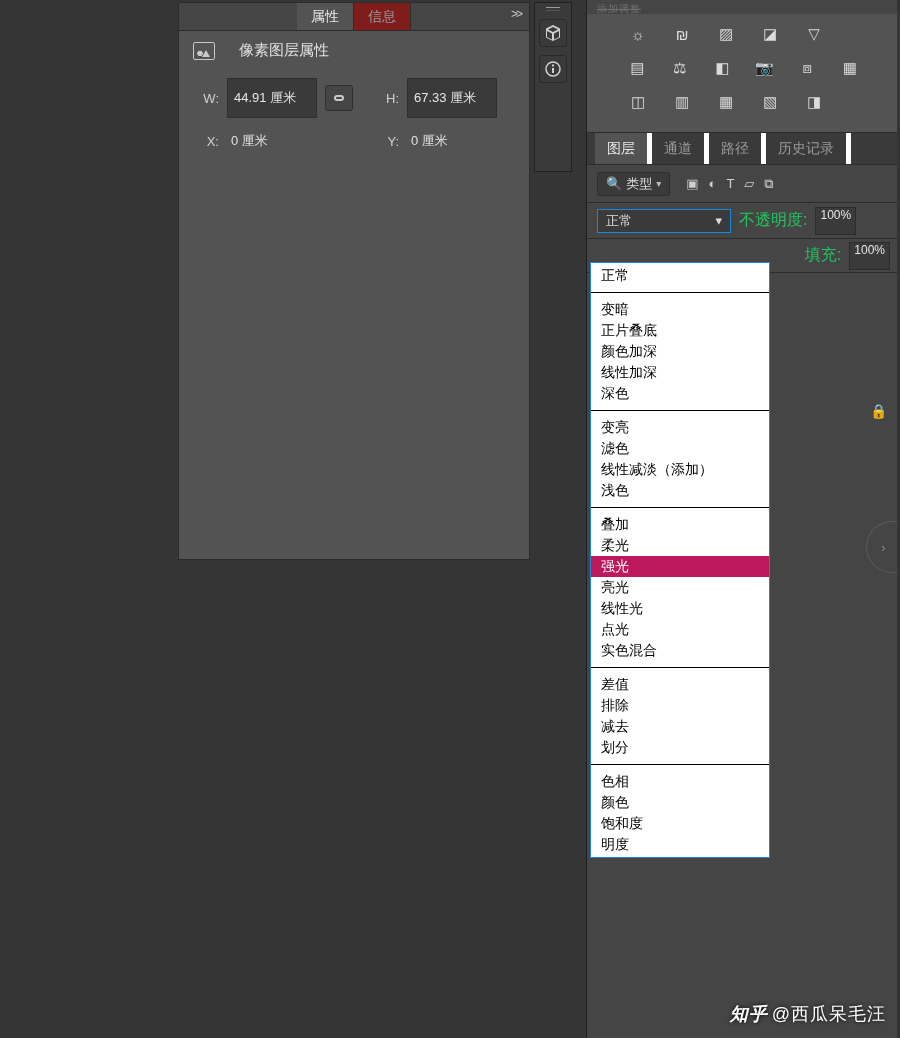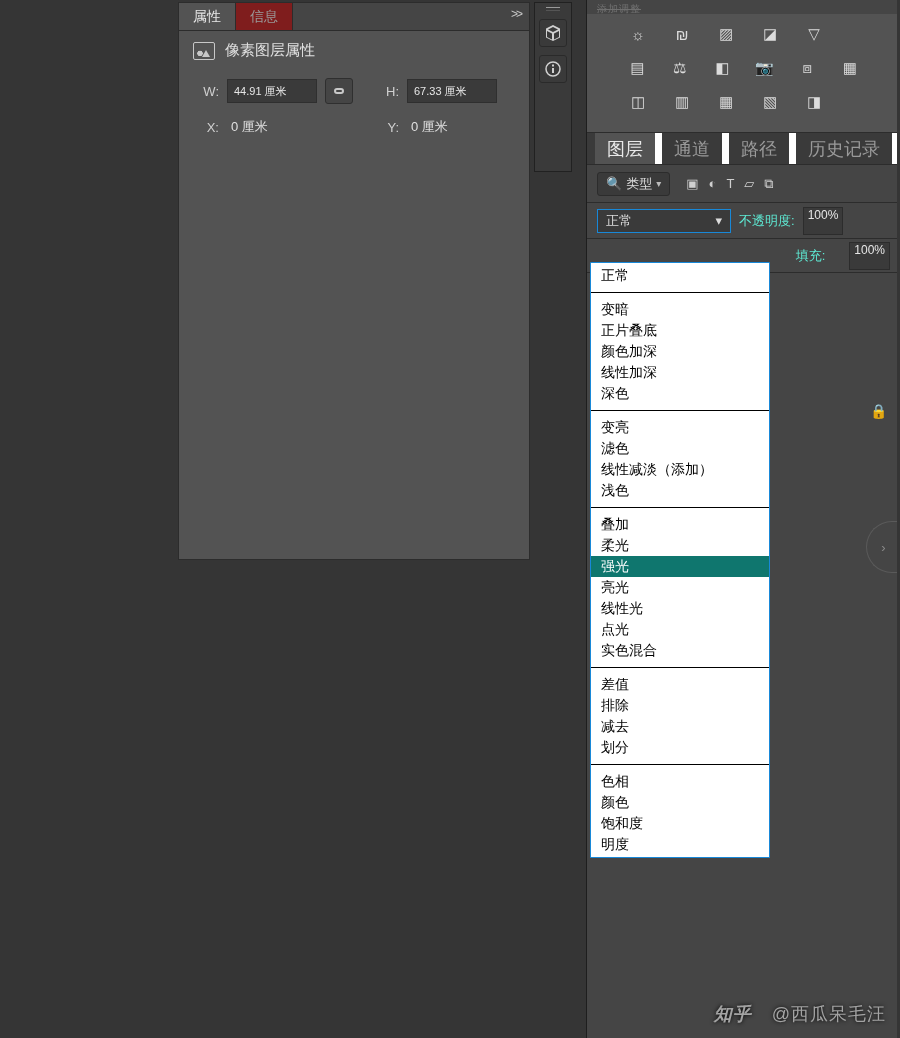--- a/index.html
+++ b/index.html
@@ -20,39 +20,40 @@
     background: #535353;
     border: 1px solid #2c2c2c;
     display: flex; flex-direction: column;
   }
   .props-tabs {
     height: 28px;
     background: #454545;
     display: flex; align-items: stretch;
     border-bottom: 1px solid #2c2c2c;
     position: relative;
+    justify-content: center;
   }
   .props-tab {
     padding: 0 14px;
     display: flex; align-items: center;
     font-size: 14px;
     color: #d8d8d8;
     border-right: 1px solid #2c2c2c;
     cursor: pointer;
   }
   .props-tab.active { background: #535353; color: #e8e8e8; }
   .props-tab.inactive { background: #7f1d1d; color: #9a9a9a; }
   .props-collapse {
     position: absolute; right: 8px; top: 4px;
     font-size: 12px; color: #c8c8c8; letter-spacing: -2px;
     cursor: pointer;
   }
   .props-body { padding: 10px 14px 10px 14px; }
   .props-title-row {
-    display: flex; align-items: center; gap: 10px;
+    display: flex; align-items: center; gap: 24px;
     margin-bottom: 18px;
   }
   .pixel-icon {
     width: 22px; height: 18px;
     border: 1px solid #c8c8c8; border-radius: 2px;
     background-image: radial-gradient(circle at 30% 65%, #c8c8c8 2.5px, transparent 3px);
     position: relative;
   }
   .pixel-icon::after {
     content:""; position:absolute; left:8px; bottom:2px; width:0; height:0;
@@ -62,22 +63,22 @@
   .props-title { font-size: 15px; color: #e0e0e0; }
   .dim-grid {
     display: grid;
     grid-template-columns: 26px 90px 40px 26px 90px;
     row-gap: 14px; column-gap: 8px;
     align-items: center;
   }
   .dim-lbl { text-align: right; color: #d0d0d0; }
   .dim-input {
     background: #3a3a3a; border: 1px solid #2f2f2f;
-    height: 24px; color: #e6e6e6; padding: 0 6px;
-    font-size: 11px;
+    height: 40px; color: #e6e6e6; padding: 0 6px;
+    font-size: 13px;
   }
   .link-btn {
     width: 28px; height: 26px;
     background: #454545; border: 1px solid #2f2f2f; border-radius: 3px;
     display:flex; align-items:center; justify-content:center;
     color:#c8c8c8; cursor:pointer;
   }
   .dim-static {
     color:#e0e0e0; padding-left:4px;
   }
@@ -132,22 +133,22 @@
   
   .layers-tabs {
     height: 32px;
     background:#3a3a3a;
     border-bottom:1px solid #2c2c2c;
     display:flex; align-items:stretch;
     padding-left:8px;
   }
   .ltab {
     padding: 0 12px; display:flex; align-items:center;
-    font-size:18px; color:#9a9a9a;
-    border-right:7px solid #ffffff;
+    font-size:14px; color:#9a9a9a;
+    border-right:5px solid #ffffff;
     cursor:pointer;
   }
   .ltab.active { background:#535353; color:#e8e8e8; }
 
   
   .filter-row {
     height: 38px; background:#454545; border-bottom:1px solid #2c2c2c;
     display:flex; align-items:center; padding:0 10px; gap:10px;
   }
   .kind-dd {
@@ -164,32 +165,32 @@
   .blend-row {
     height: 36px; background:#454545; border-bottom:1px solid #2c2c2c;
     display:flex; align-items:center; padding:0 10px; gap:8px;
   }
   .blend-dd {
     width:134px; height:24px;
     background:#3a3a3a; border:1px solid #1888d8;
     display:flex; align-items:center; justify-content:space-between;
     padding:0 8px; color:#dcdcdc; cursor:pointer;
   }
-  .op-lbl { color:#5eead4; font-size:13px; }
+  .op-lbl { color:#22c55e; font-size:16px; }
   .op-val {
     background:#3a3a3a; border:1px solid #2c2c2c;
     height:28px; padding:0 4px; color:#e6e6e6; font-size:12px;
     min-width:38px; text-align:center;
   }
 
   
   .fill-row {
     height: 34px; background:#454545; border-bottom:1px solid #2c2c2c;
     display:flex; align-items:center; justify-content:flex-end;
-    padding:0 10px; gap:24px;
+    padding:0 10px; gap:8px;
   }
 
   
   .layers-void { position:relative; height:500px; background:#454545; }
   .lock-icon {
     position:absolute; right:10px; top:130px; color:#dcdcdc; font-size:14px;
     width:22px; text-align:center;
   }
   .expand-circle {
     position:absolute; right:0; top:248px;
@@ -206,29 +207,29 @@
     left: 590px; top: 262px;
     width: 180px;
     background:#fff; color:#000;
     border:1px solid #1888d8;
     border-radius:1px;
     font-size:14px;
     z-index:50;
   }
   .bm-group { padding:2px 0; }
   .bm-item   { padding:1px 10px 1px 10px; line-height:19px; cursor:pointer; }
-  .bm-item.selected { background:#0f766e; color:#fff; }
+  .bm-item.selected { background:#be185d; color:#fff; }
   .bm-sep { border-top:1px solid #000; margin:4px 0; }
 
   
   .credit {
     position:absolute; right:14px; bottom:12px;
-    color:#a3a3a3; font-size:18px; letter-spacing:1px;
+    color:#ffffff; font-size:18px; letter-spacing:1px;
     text-shadow:0 0 4px #000;
-    display:flex; align-items:center; gap:20px;
+    display:flex; align-items:center; gap:4px;
   }
   .credit .z {
     font-family: Georgia, serif; font-style:italic; font-weight:bold;
   }
   .center-dark {
     position:absolute; left:0; top:0; width:586px; bottom:0;
     background:#353535;
   }
 
   svg { display:block; }

